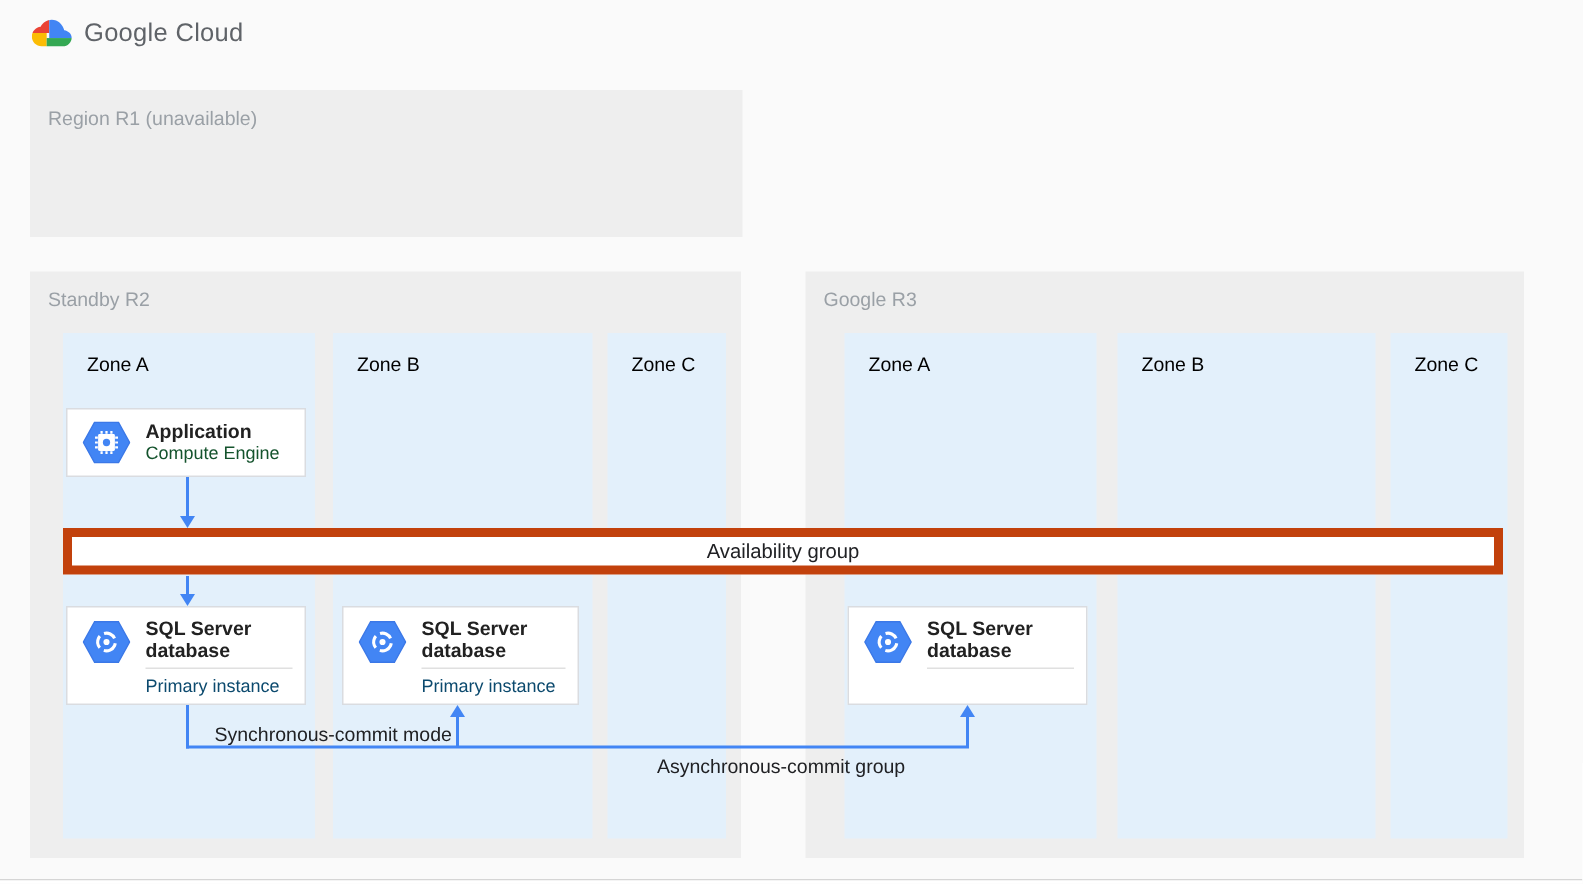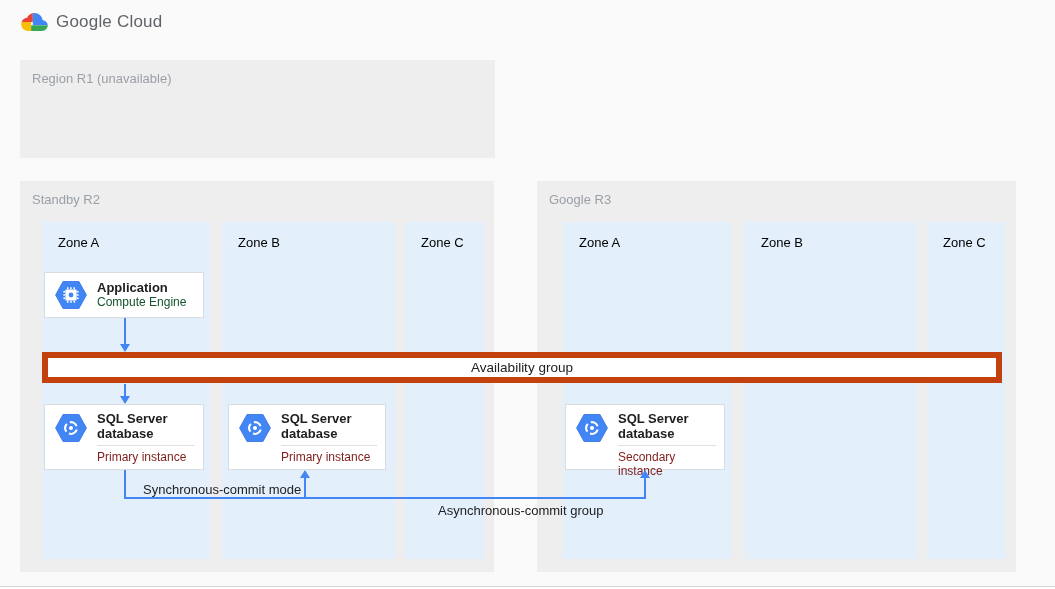--- a/index.html
+++ b/index.html
@@ -19,21 +19,21 @@
   
   .card{position:absolute;background:#ffffff;border:1px solid #dadce0;box-sizing:border-box;display:flex;}
   .icon-col{width:52px;display:flex;justify-content:center;flex:none;}
   .app-card{align-items:center;}
   .sql-card{align-items:flex-start;padding-top:6px;}
   .sql-card .icon-col{margin-top:3px;}
   .text-col{flex:1;min-width:0;padding-right:8px;}
   .card-title{font-size:13px;font-weight:bold;color:#212121;line-height:15px;}
   .card-sub{font-size:12px;color:#14532d;line-height:15px;}
   .divider{height:1px;background:#e0e0e0;margin:4px 0 4px 0;}
-  .card-instance{font-size:12px;color:#7f1d1d;line-height:14px;}
+  .card-instance{font-size:12px;color:#0c4a6e;line-height:14px;}
   
   .avail-bar{
     position:absolute;left:42px;top:352px;width:960px;height:31px;background:#ffffff;
     border:6px solid #c2410c;box-sizing:border-box;display:flex;align-items:center;justify-content:center;
   }
   .avail-label{font-size:13.5px;color:#202124;}
   
   .vline,.hline{position:absolute;background:#4285f4;}
   .arrow-down{position:absolute;width:0;height:0;border-left:5px solid transparent;border-right:5px solid transparent;border-top:8px solid #4285f4;}
   .arrow-up{position:absolute;width:0;height:0;border-left:5px solid transparent;border-right:5px solid transparent;border-bottom:8px solid #4285f4;}
@@ -149,21 +149,20 @@
     <div class="icon-col">
       <svg width="32" height="28" viewBox="0 0 34 30">
         <polygon points="8.5,0.5 25.5,0.5 33.5,15 25.5,29.5 8.5,29.5 0.5,15" fill="#4285f4" stroke="#3b78e7" stroke-width="1"></polygon>
         <circle cx="17" cy="15" r="6.3" fill="none" stroke="#ffffff" stroke-width="2.2" stroke-dasharray="9 3.5" transform="rotate(25 17 15)"></circle>
         <circle cx="17" cy="15" r="2.2" fill="#ffffff"></circle>
       </svg>
     </div>
     <div class="text-col">
       <div class="card-title" style="max-width:82px;">SQL Server database</div>
       <div class="divider"></div>
-      <div class="card-instance">Secondary instance</div>
     </div>
   </div>
 
   <div class="vline" style="left:124px;top:318px;width:2px;height:27px;"></div>
   <div class="arrow-down" style="left:120px;top:344px;"></div>
 
   <div class="vline" style="left:124px;top:384px;width:2px;height:12px;"></div>
   <div class="arrow-down" style="left:120px;top:396px;"></div>
 
   <div class="vline" style="left:124px;top:470px;width:2px;height:29px;"></div>

